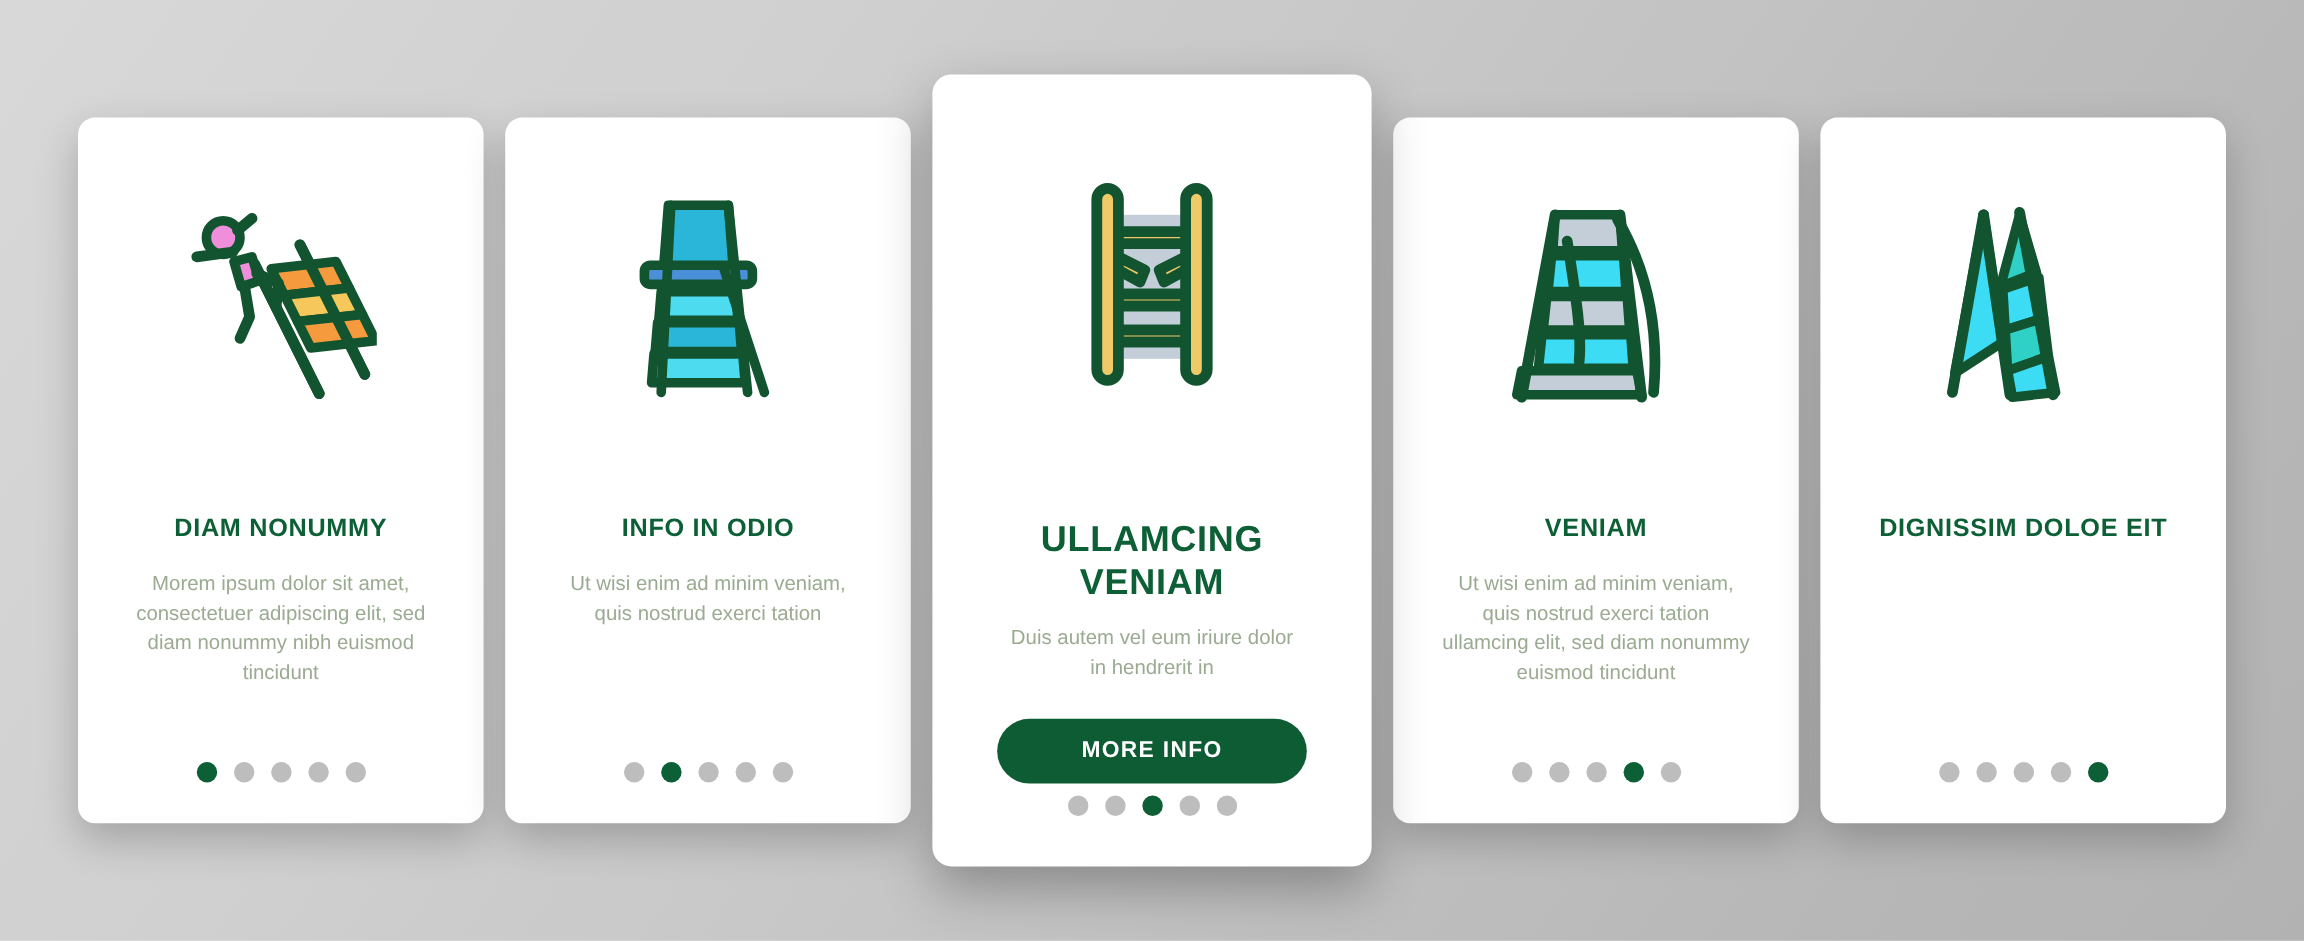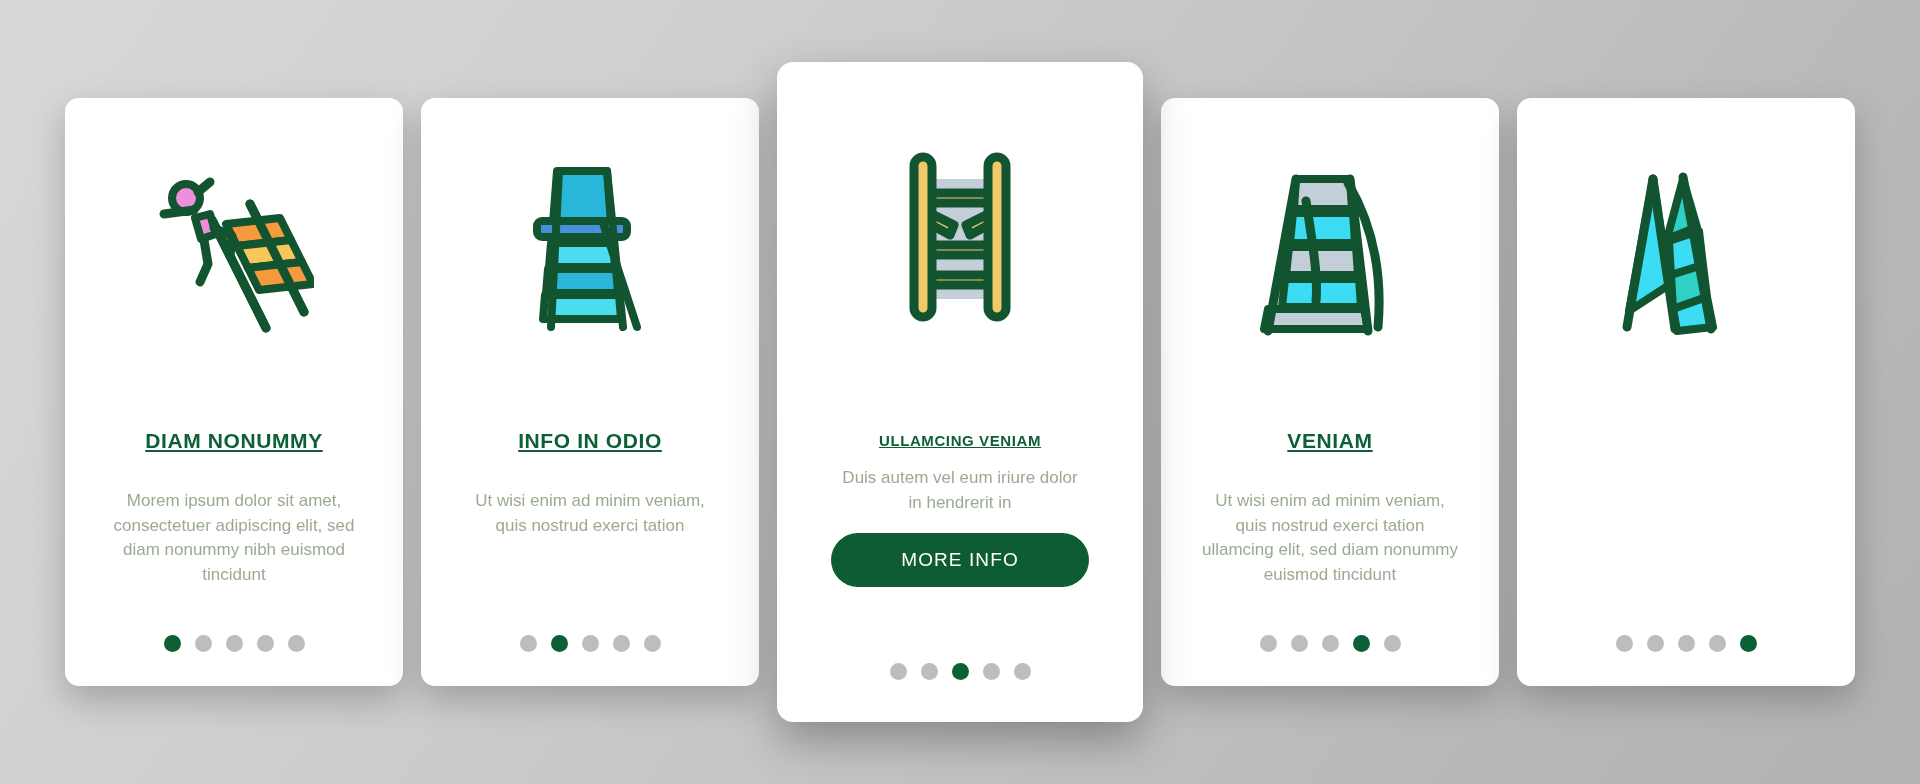--- a/index.html
+++ b/index.html
@@ -62,48 +62,47 @@
   .icon-wrap svg { display: block; }
 
   .card-title {
     color: #0d5f36;
     font-weight: bold;
     font-size: 21px;
     letter-spacing: 0.6px;
     text-align: center;
     margin-top: 74px;
     line-height: 1.2;
-    text-decoration: underline;
   }
   .card.featured .card-title {
-    font-size: 15px;
+    font-size: 30px;
     margin-top: 72px;
   }
 
   .card-body {
     color: #9aab92;
     font-size: 17px;
     line-height: 1.45;
     text-align: center;
-    margin-top: 36px;
+    margin-top: 22px;
     max-width: 262px;
   }
   .card.featured .card-body {
     margin-top: 16px;
     max-width: 250px;
   }
 
   .cta-button {
-    margin-top: 18px;
+    margin-top: 30px;
     background: #0e5c33;
     color: #ffffff;
     border: none;
     border-radius: 44px;
     font-family: "Liberation Sans", sans-serif;
-    font-weight: normal;
+    font-weight: bold;
     font-size: 19px;
     letter-spacing: 1.1px;
     padding: 16px 56px;
     cursor: pointer;
     min-width: 258px;
   }
 
   .dots {
     position: absolute;
     bottom: 34px;
@@ -258,20 +257,21 @@
         <polygon points="58,80 88,70 92,104 60,114" fill="#3ddcf5" stroke="#12542f" stroke-width="8" stroke-linejoin="round"></polygon>
         <polygon points="60,114 92,104 96,136 62,148" fill="#2fd0c5" stroke="#12542f" stroke-width="8" stroke-linejoin="round"></polygon>
         <polygon points="62,148 96,136 102,166 66,170" fill="#3ddcf5" stroke="#12542f" stroke-width="8" stroke-linejoin="round"></polygon>
         <g fill="none" stroke="#12542f" stroke-width="9" stroke-linecap="round">
           <path d="M42 18 L16 166"></path>
           <path d="M42 18 L64 168"></path>
           <path d="M72 16 L100 168"></path>
         </g>
       </svg>
     </div>
+    <div class="card-title">DIGNISSIM DOLOE EIT</div>
     <div class="dots">
       <span class="dot"></span>
       <span class="dot"></span>
       <span class="dot"></span>
       <span class="dot"></span>
       <span class="dot active"></span>
     </div>
   </div>
 
 </div>

